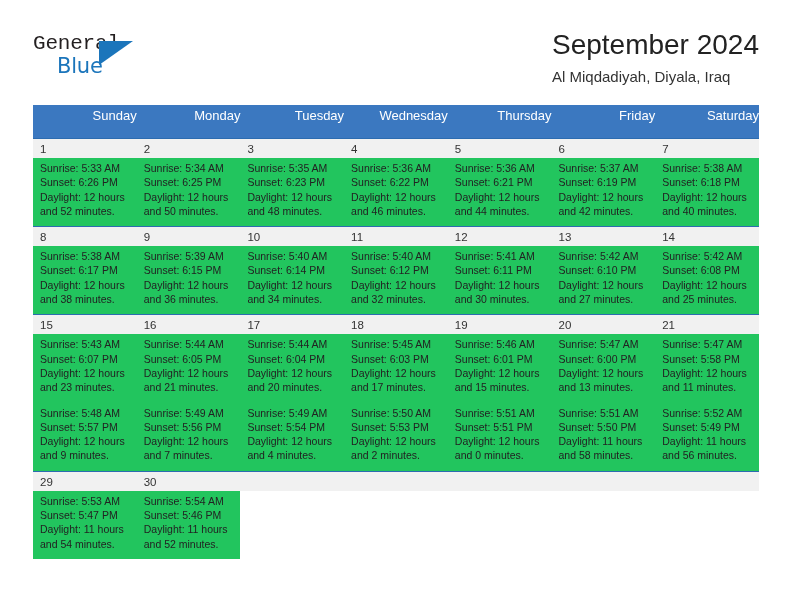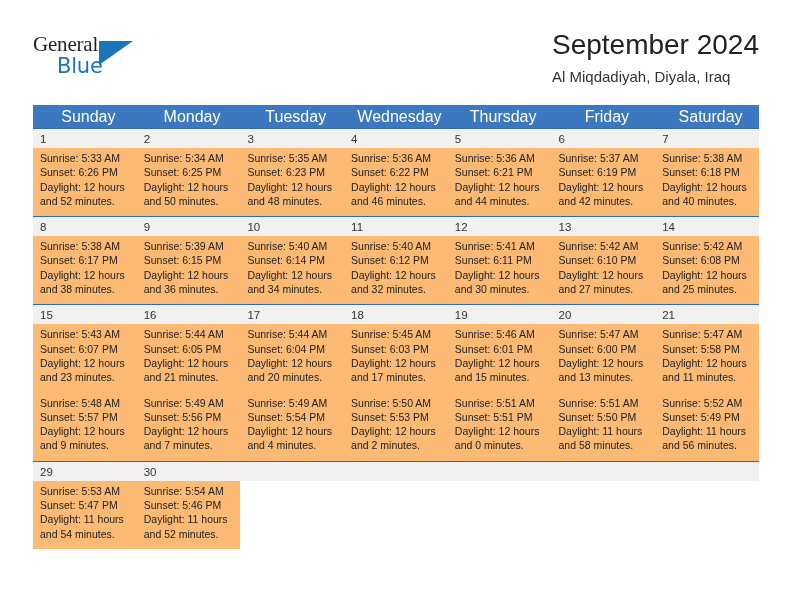--- a/index.html
+++ b/index.html
@@ -38,21 +38,21 @@
     width: 140px;
     height: 56px;
   }
   .brand-general {
     position: absolute;
     left: 0;
     top: 0;
     font-size: 21px;
     letter-spacing: -0.2px;
     color: #231f20;
-    font-family: Liberation Serif, serif;
+    font-family: Liberation Mono, monospace;
   }
   .brand-blue {
     position: absolute;
     left: 24px;
     top: 22px;
     font-size: 21px;
     letter-spacing: -0.2px;
     color: #1b75bb;
     font-family: "DejaVu Sans", sans-serif;
   }
@@ -97,44 +97,44 @@
     table-layout: fixed;
   }
   .calendar th, .calendar td {
     padding: 0;
     margin: 0;
   }
 
   .dow-row th {
     background: #3b78c0;
     color: #ffffff;
-    font-size: 16px;
+    font-size: 13px;
     font-weight: normal;
-    text-align: center;
+    text-align: right;
     height: 20px;
-    padding: 3px 0 2px 7px;
+    padding: 3px 0 15px 7px;
     box-sizing: border-box;
   }
 
   .daynum-row td {
     background: #f1f1f1;
     border-top: 1.6px solid #2c6cb0;
     font-size: 11.5px;
     color: #333333;
     height: 18px;
     padding: 4px 0 3px 7px;
     box-sizing: border-box;
     vertical-align: top;
   }
   .daynum-row td.empty {
     background: #f1f1f1;
   }
 
   .info-row td {
-    background: #fdba74;
+    background: #22c55e;
     font-size: 10.5px;
     color: #222222;
     line-height: 14.3px;
     padding: 3px 8px 8px 7px;
     box-sizing: border-box;
     vertical-align: top;
     height: 68px;
   }
   .info-row td.empty {
     background: #ffffff;

